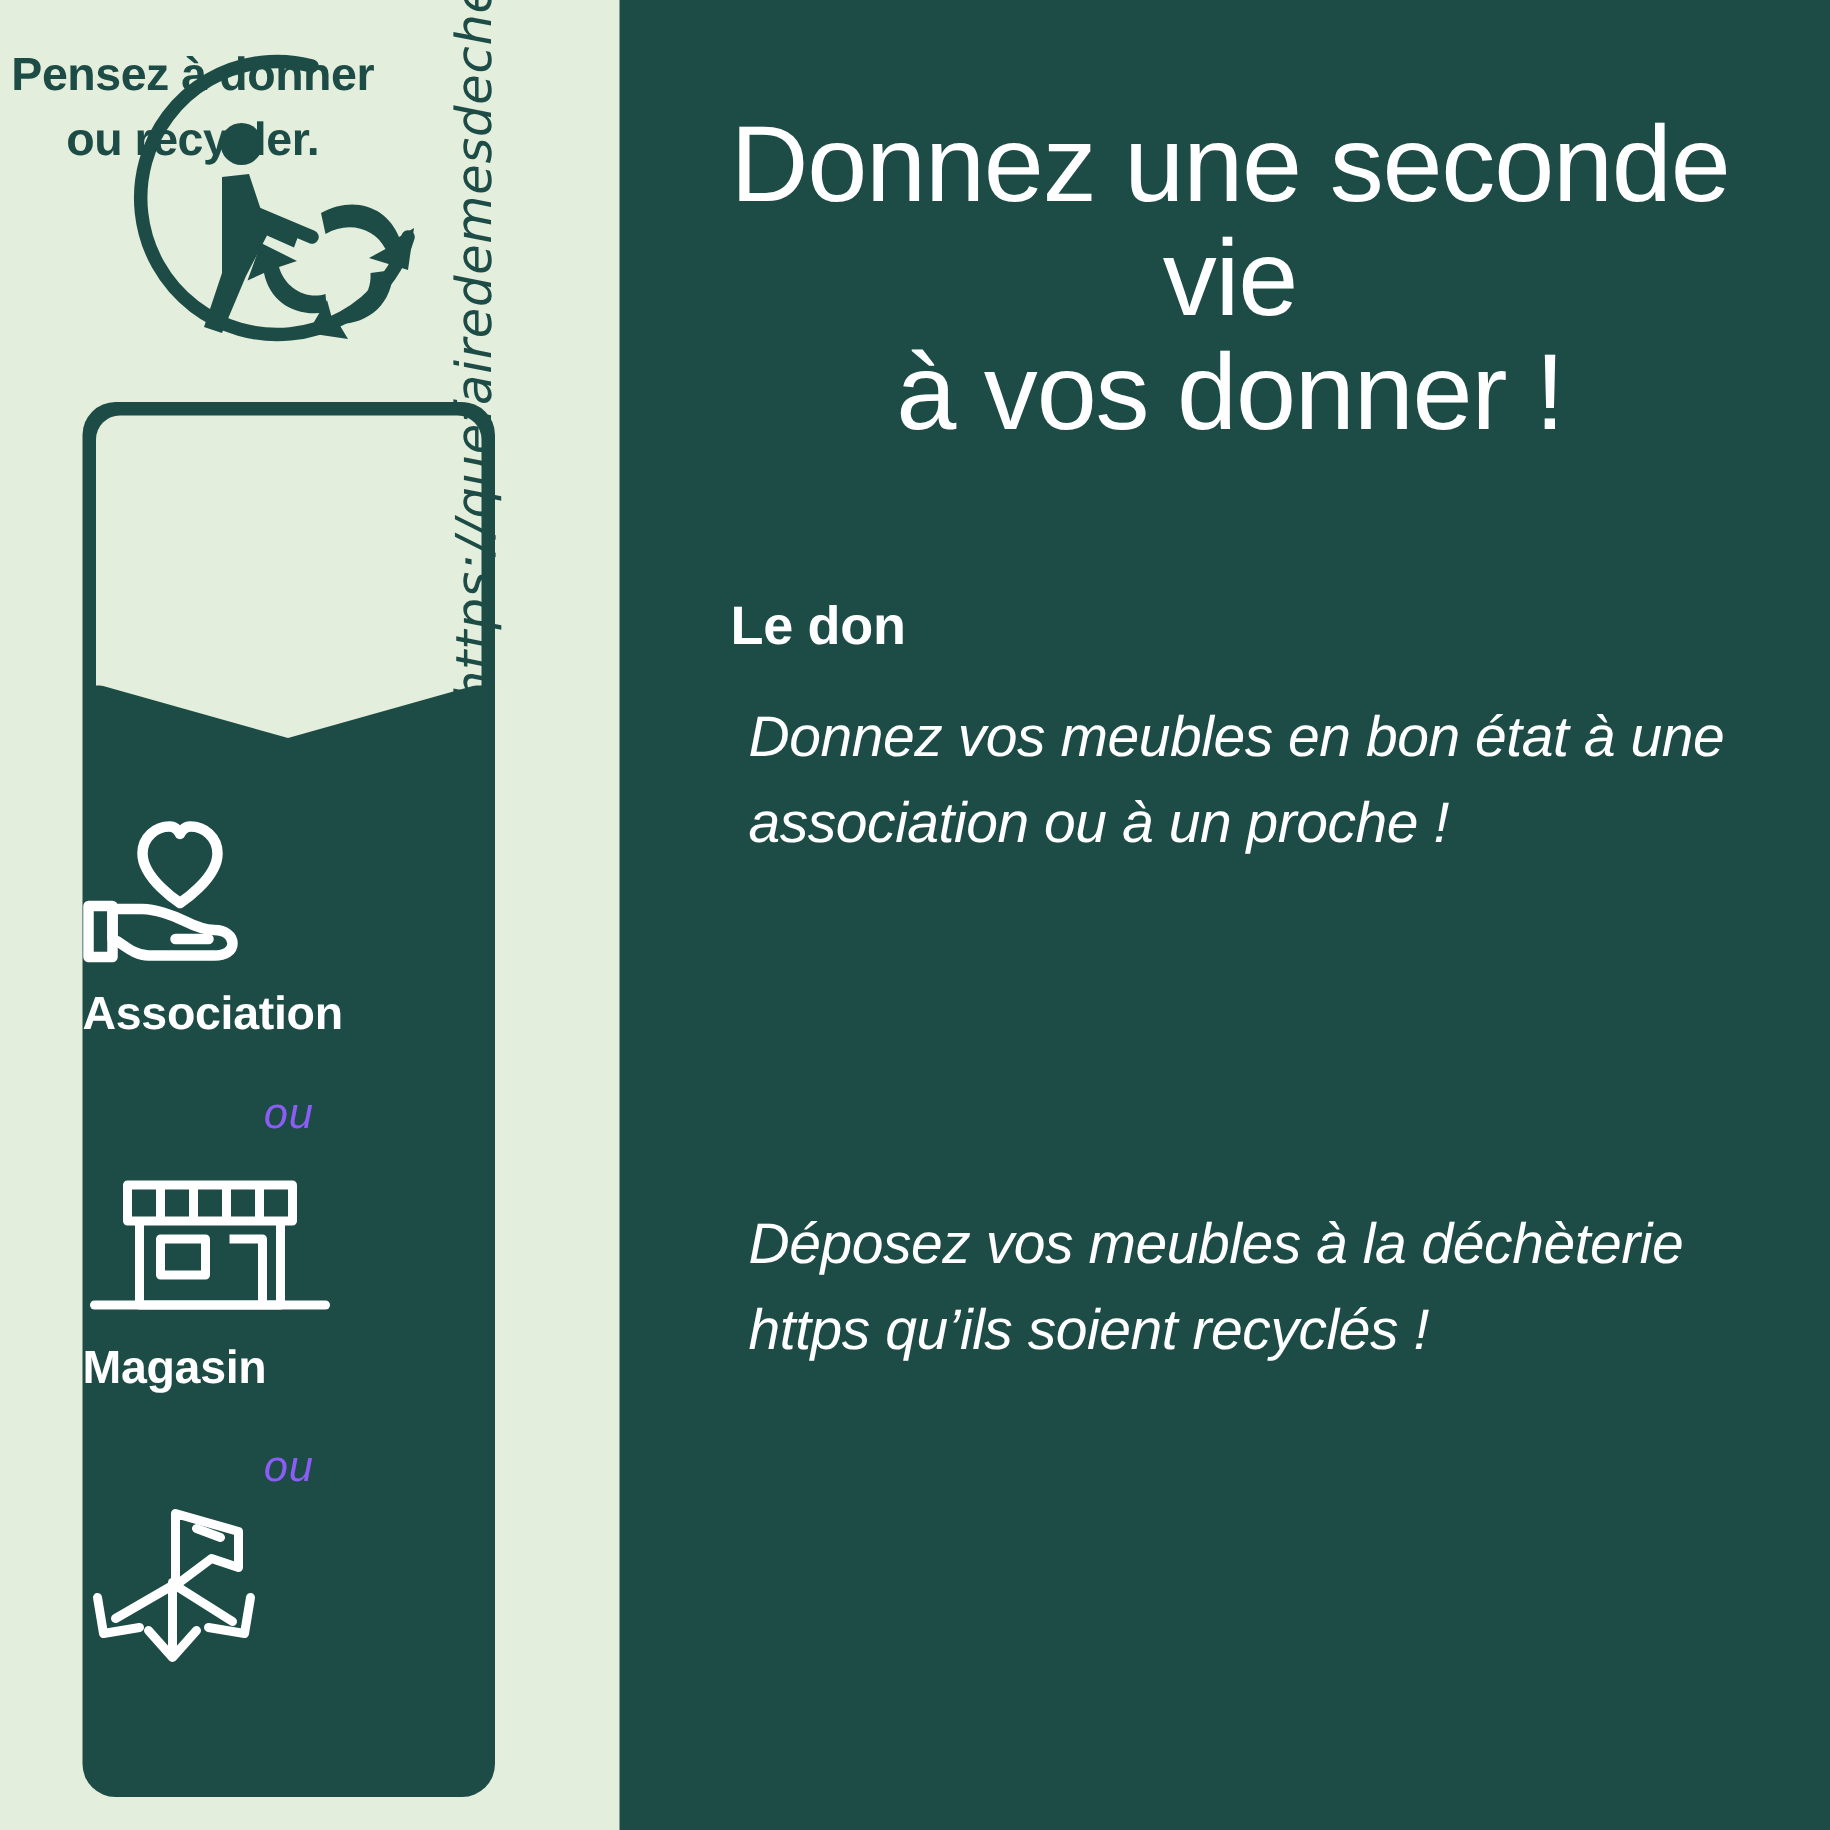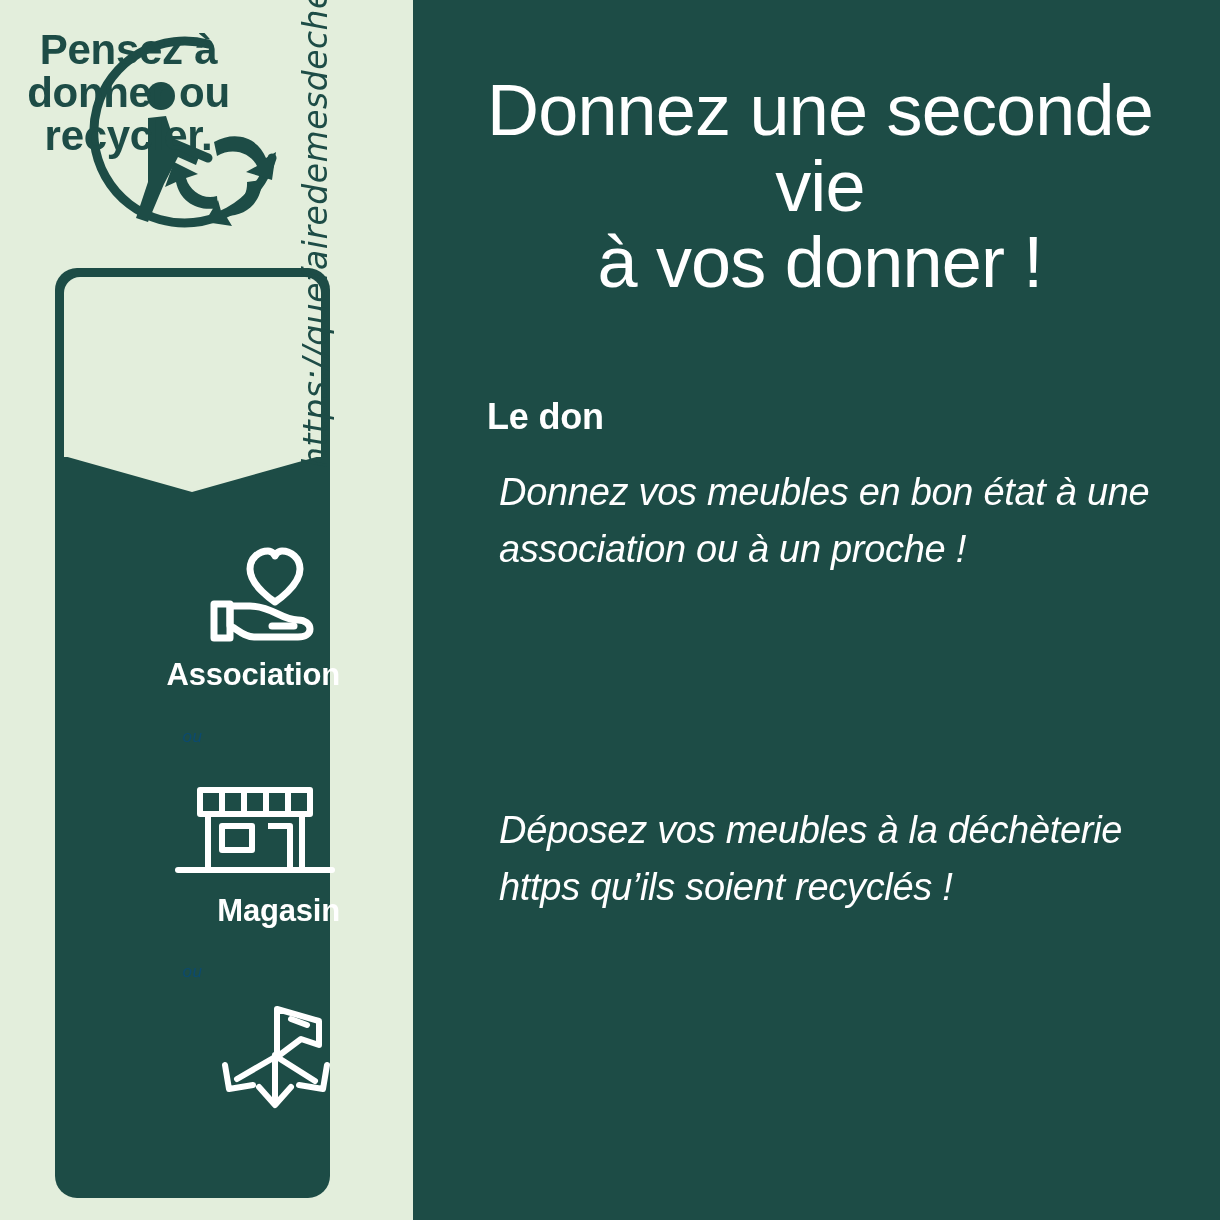--- a/index.html
+++ b/index.html
@@ -73,52 +73,51 @@
     border-right: 128.5px solid transparent;
     border-top: 36px solid #e3eedc;
   }
   #banner-text {
     position: absolute;
     left: 0;
     top: 28px;
     width: 257px;
     text-align: center;
     color: #1d4c46;
-    font-size: 42px;
+    font-size: 31px;
     font-weight: bold;
     line-height: 43px;
     letter-spacing: -0.3px;
   }
   
   .step {
     position: absolute;
     left: 55px;
     width: 275px;
-    text-align: right;
+    text-align: left;
     color: #ffffff;
-    padding-left: 10px;
   }
   .step-icon {
     display: block;
     margin: 0 auto;
   }
   .step-label {
     display: block;
     font-size: 31px;
     font-weight: bold;
     letter-spacing: -0.2px;
     margin-top: 6px;
   }
   .connector {
     position: absolute;
     left: 55px;
     width: 275px;
     text-align: center;
-    color: #0c4a6e;
-    font-size: 17px;
+    color: #8b5cf6;
+    font-size: 29px;
     font-style: italic;
     letter-spacing: 0.5px;
   }
   #step-association { top: 542px; }
   #step-magasin { top: 778px; }
   #step-dechetterie { top: 1005px; }
   #connector-1 { top: 727px; }
   #connector-2 { top: 962px; }
 
   

